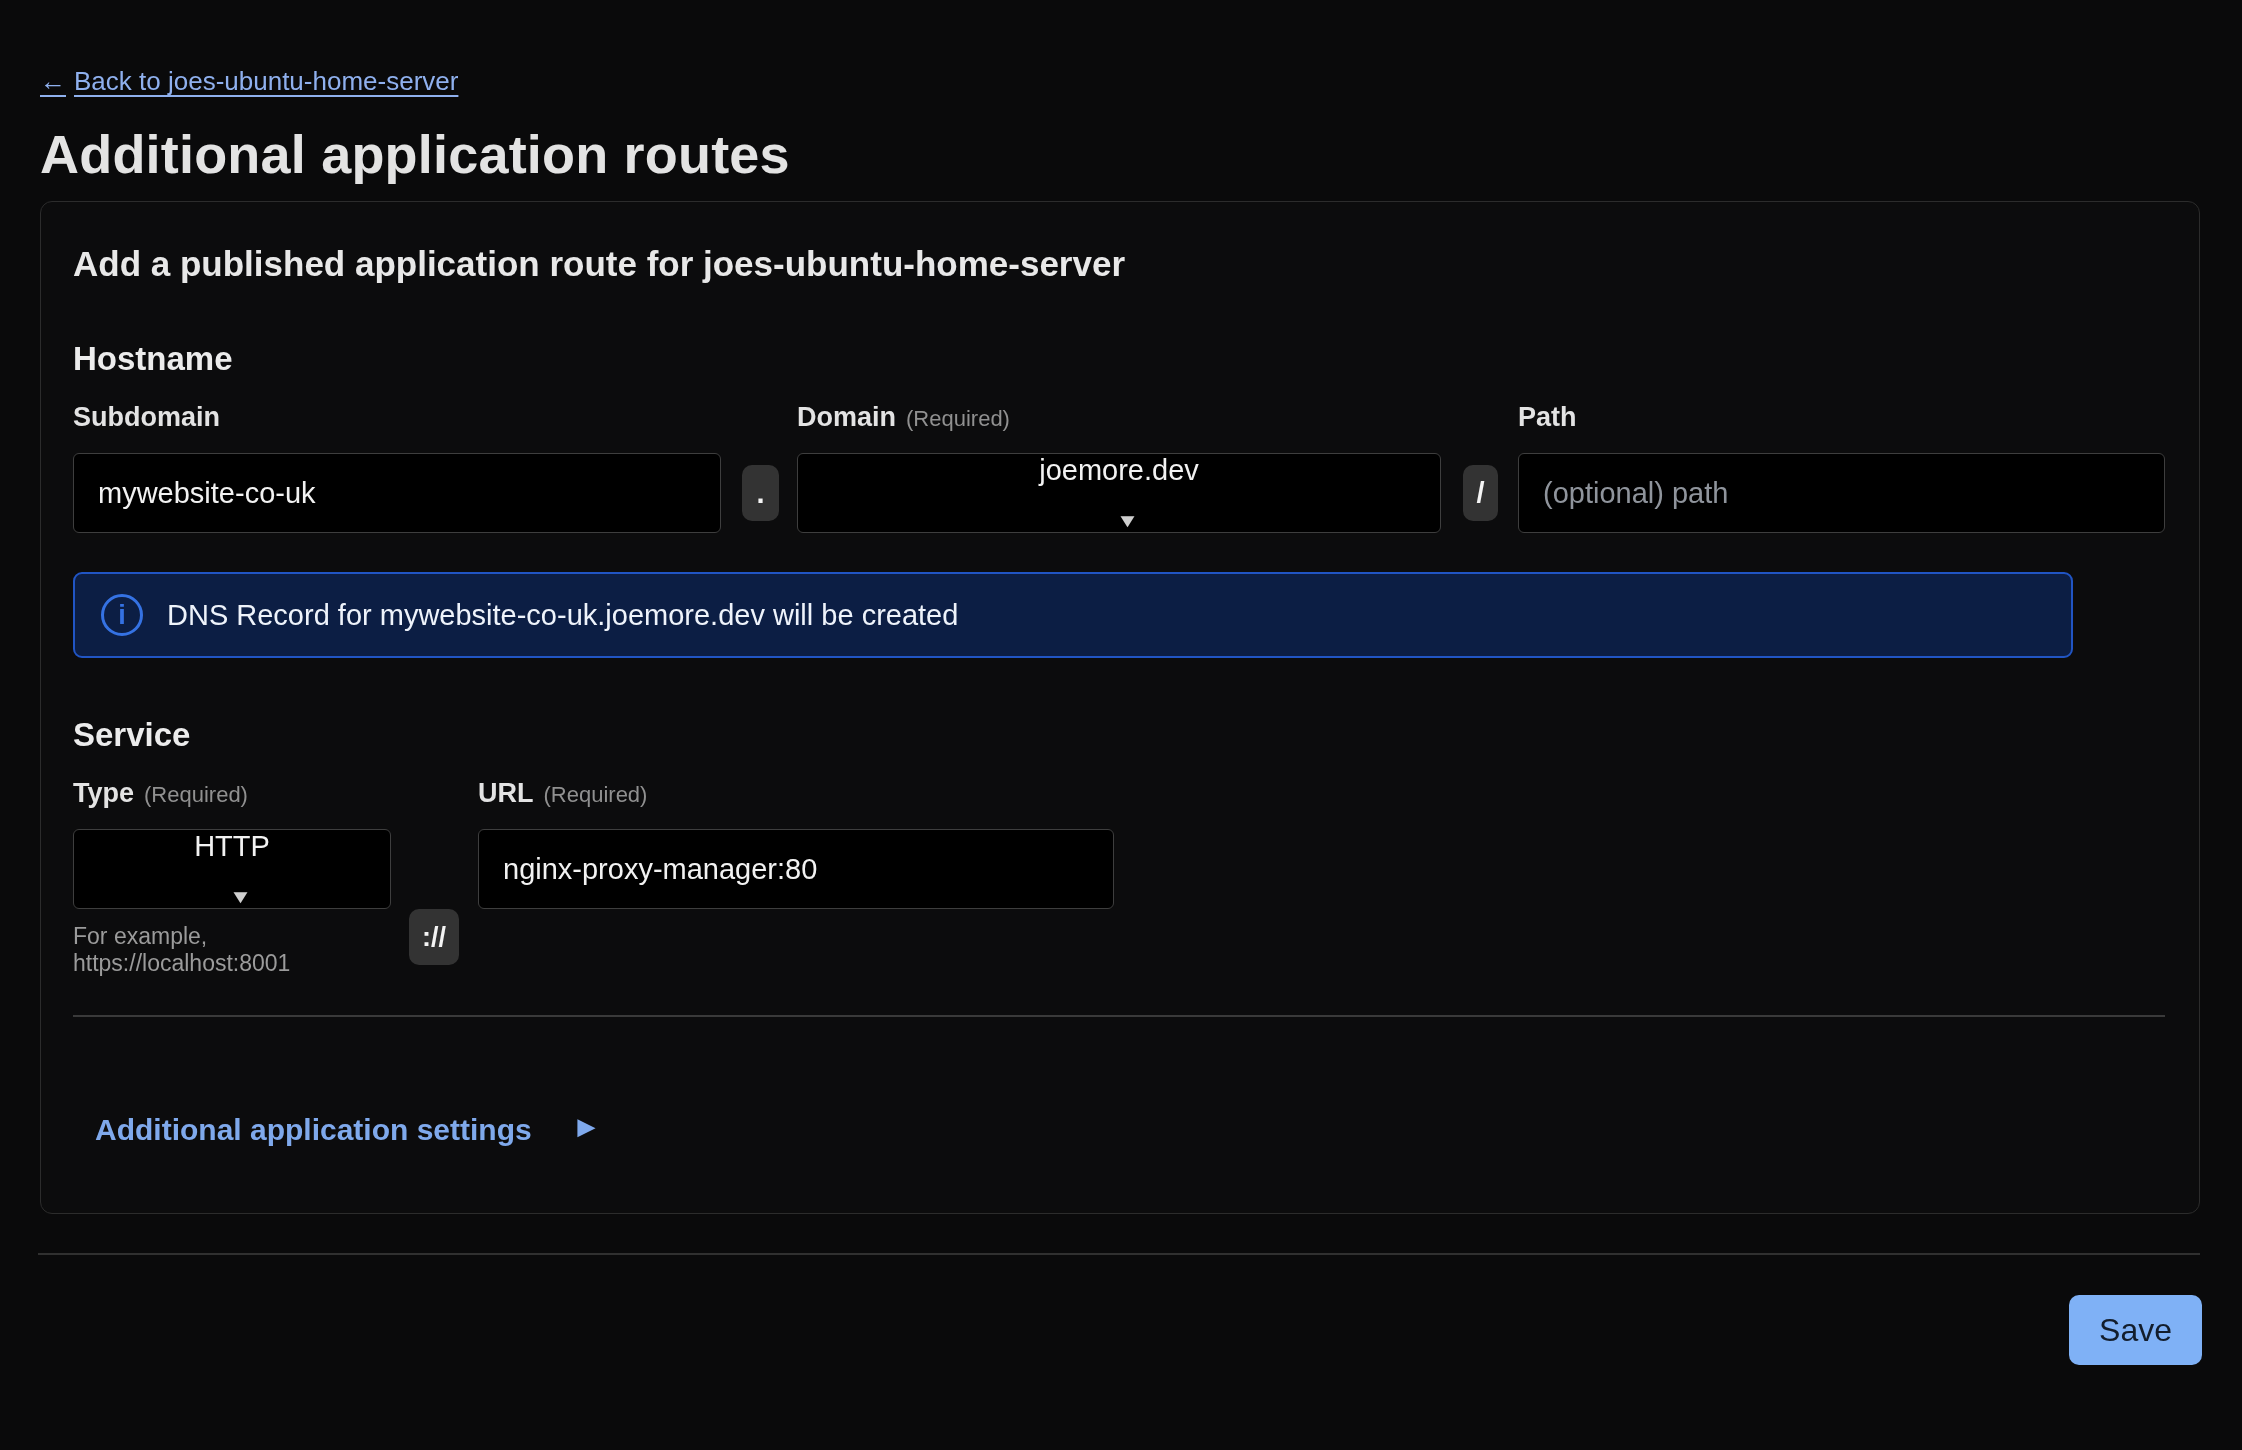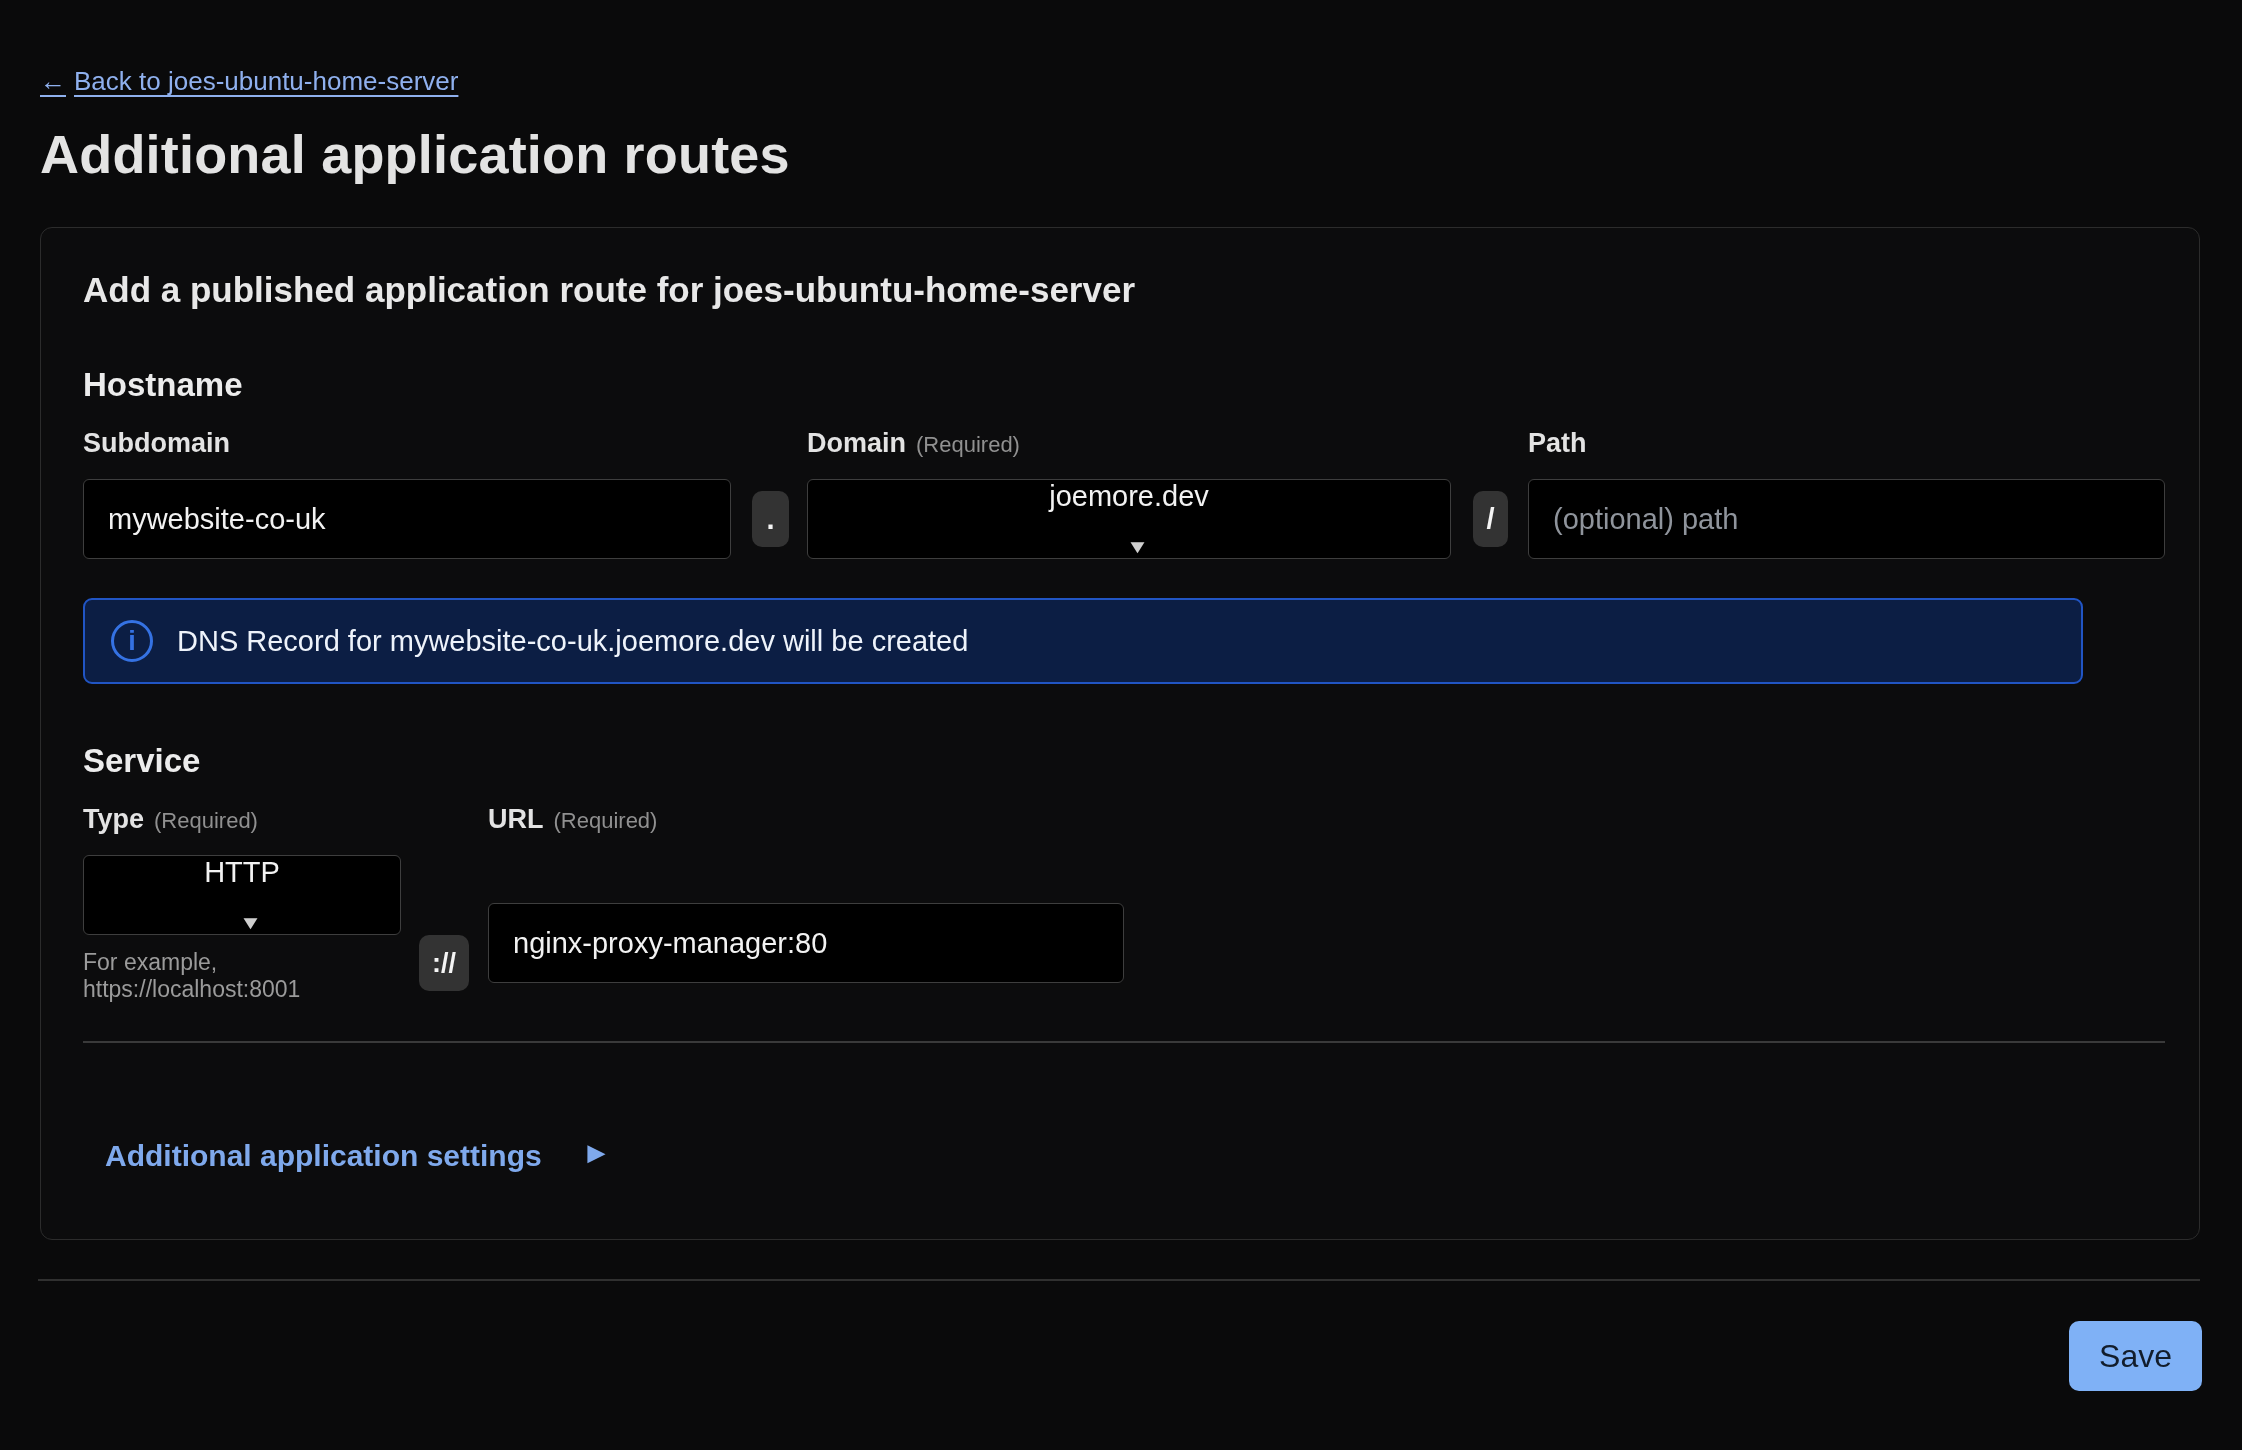--- a/index.html
+++ b/index.html
@@ -41,27 +41,27 @@
 
   h1.page-title{
     margin-top:26px;
     font-size:54px;
     font-weight:700;
     color:#e3e3e3;
     letter-spacing:.2px;
   }
 
   .card{
-    margin-top:42px;
+    margin-top:16px;
     width:2160px;
     min-height:1013px;
     border:1px solid var(--card-border);
     border-radius:12px;
     background:var(--card-bg);
-    padding:42px 34px 0 42px;
+    padding:42px 34px 0 32px;
   }
   h2.card-heading{
     font-size:35px;
     font-weight:700;
     color:#e8e8e8;
   }
   h3.section-title{
     margin-top:58px;
     font-size:33px;
     font-weight:700;
@@ -128,21 +128,21 @@
     font-weight:600;
   }
   .joiner.dot{width:37px;margin-left:21px;margin-right:18px;}
   .joiner.slash{width:35px;margin-left:22px;margin-right:20px;}
   .joiner.scheme{width:50px;margin-left:18px;margin-right:19px;font-size:27px;}
 
   .w-subdomain{width:648px;}
   .w-domain{width:644px;}
   .w-path{flex:1;}
   .w-type{width:318px;}
-  .w-url{width:636px;gap:48px;}
+  .w-url{width:636px;}
 
   .banner{
     margin-top:39px;
     width:2000px;
     height:86px;
     background:var(--banner-bg);
     border:2px solid var(--banner-border);
     border-radius:9px;
     display:flex;
     align-items:center;

